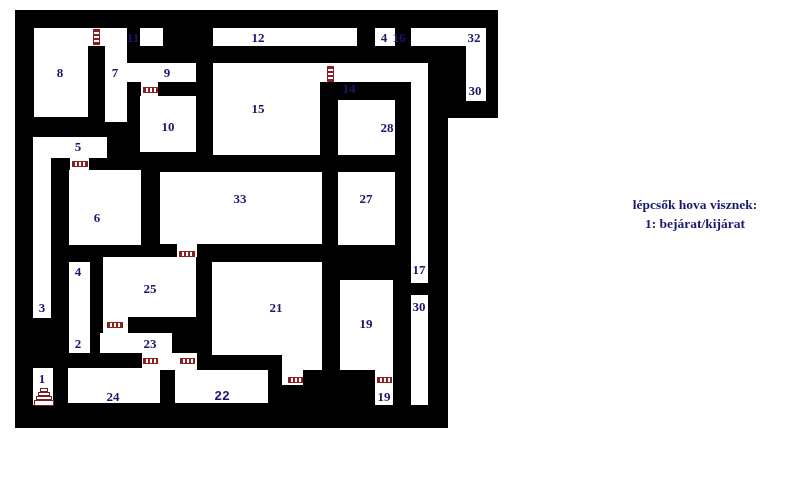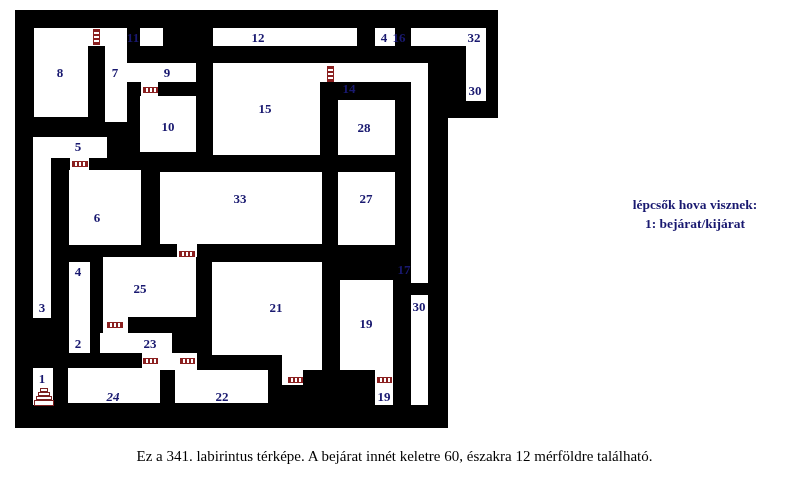--- a/index.html
+++ b/index.html
@@ -79,41 +79,40 @@
       <div class="room-number" style="left: 78px; top: 146px;">5</div>
       <div class="room-number" style="left: 97px; top: 217px;">6</div>
       <div class="room-number" style="left: 115px; top: 72px;">7</div>
       <div class="room-number" style="left: 60px; top: 72px;">8</div>
       <div class="room-number" style="left: 167px; top: 72px;">9</div>
       <div class="room-number" style="left: 168px; top: 126px;">10</div>
       <div class="room-number" style="left: 133px; top: 37px;">11</div>
       <div class="room-number" style="left: 258px; top: 37px;">12</div>
       <div class="room-number" style="left: 384px; top: 37px;">4</div>
       <div class="room-number" style="left: 349px; top: 88px;">14</div>
-      <div class="room-number" style="left: 258px; top: 108px; margin-left: 7px;">15</div>
+      <div class="room-number" style="left: 258px; top: 108px;">15</div>
       <div class="room-number" style="left: 399px; top: 37px;">16</div>
-      <div class="room-number" style="left: 404px; top: 269px;">17</div>
+      <div class="room-number" style="left: 419px; top: 269px;">17</div>
       <div class="room-number" style="left: 366px; top: 323px;">19</div>
       <div class="room-number" style="left: 384px; top: 396px;">19</div>
       <div class="room-number" style="left: 419px; top: 306px;">30</div>
       <div class="room-number" style="left: 276px; top: 307px;">21</div>
-      <div class="room-number" style="left: 222px; top: 396px;">22</div>
+      <div class="room-number" style="left: 222px; top: 396px; font-family: Liberation Mono, monospace;">22</div>
       <div class="room-number" style="left: 150px; top: 343px;">23</div>
-      <div class="room-number" style="left: 113px; top: 396px; font-style: italic;">24</div>
-      <div class="room-number" style="left: 140px; top: 288px;">25</div>
+      <div class="room-number" style="left: 113px; top: 396px;">24</div>
+      <div class="room-number" style="left: 150px; top: 288px;">25</div>
       <div class="room-number" style="left: 240px; top: 198px;">33</div>
       <div class="room-number" style="left: 366px; top: 198px;">27</div>
-      <div class="room-number" style="left: 364px; top: 127px;">28</div>
+      <div class="room-number" style="left: 387px; top: 127px;">28</div>
       <div class="room-number" style="left: 474px; top: 37px;">32</div>
       <div class="room-number" style="left: 475px; top: 90px;">30</div>
       <div class="stairs" style="left: 34px; top: 388px; width: 20px; height: 18px;">
         <div style="width: 8px; height: 4px;"></div>
         <div style="width: 12px; height: 4px;"></div>
         <div style="width: 16px; height: 4px;"></div>
         <div style="width: 20px; height: 6px;"></div>
       </div>
     </div>
   <div class="legend">
     <div>lépcsők hova visznek:</div>
     <div>1: bejárat/kijárat</div>
   </div>
-  <div class="caption">Ez a 341. labirintus térképe. A bejárat innét keletre 60, északra 12 mérföldre található.</div>
 </div>
 
 </body></html>

